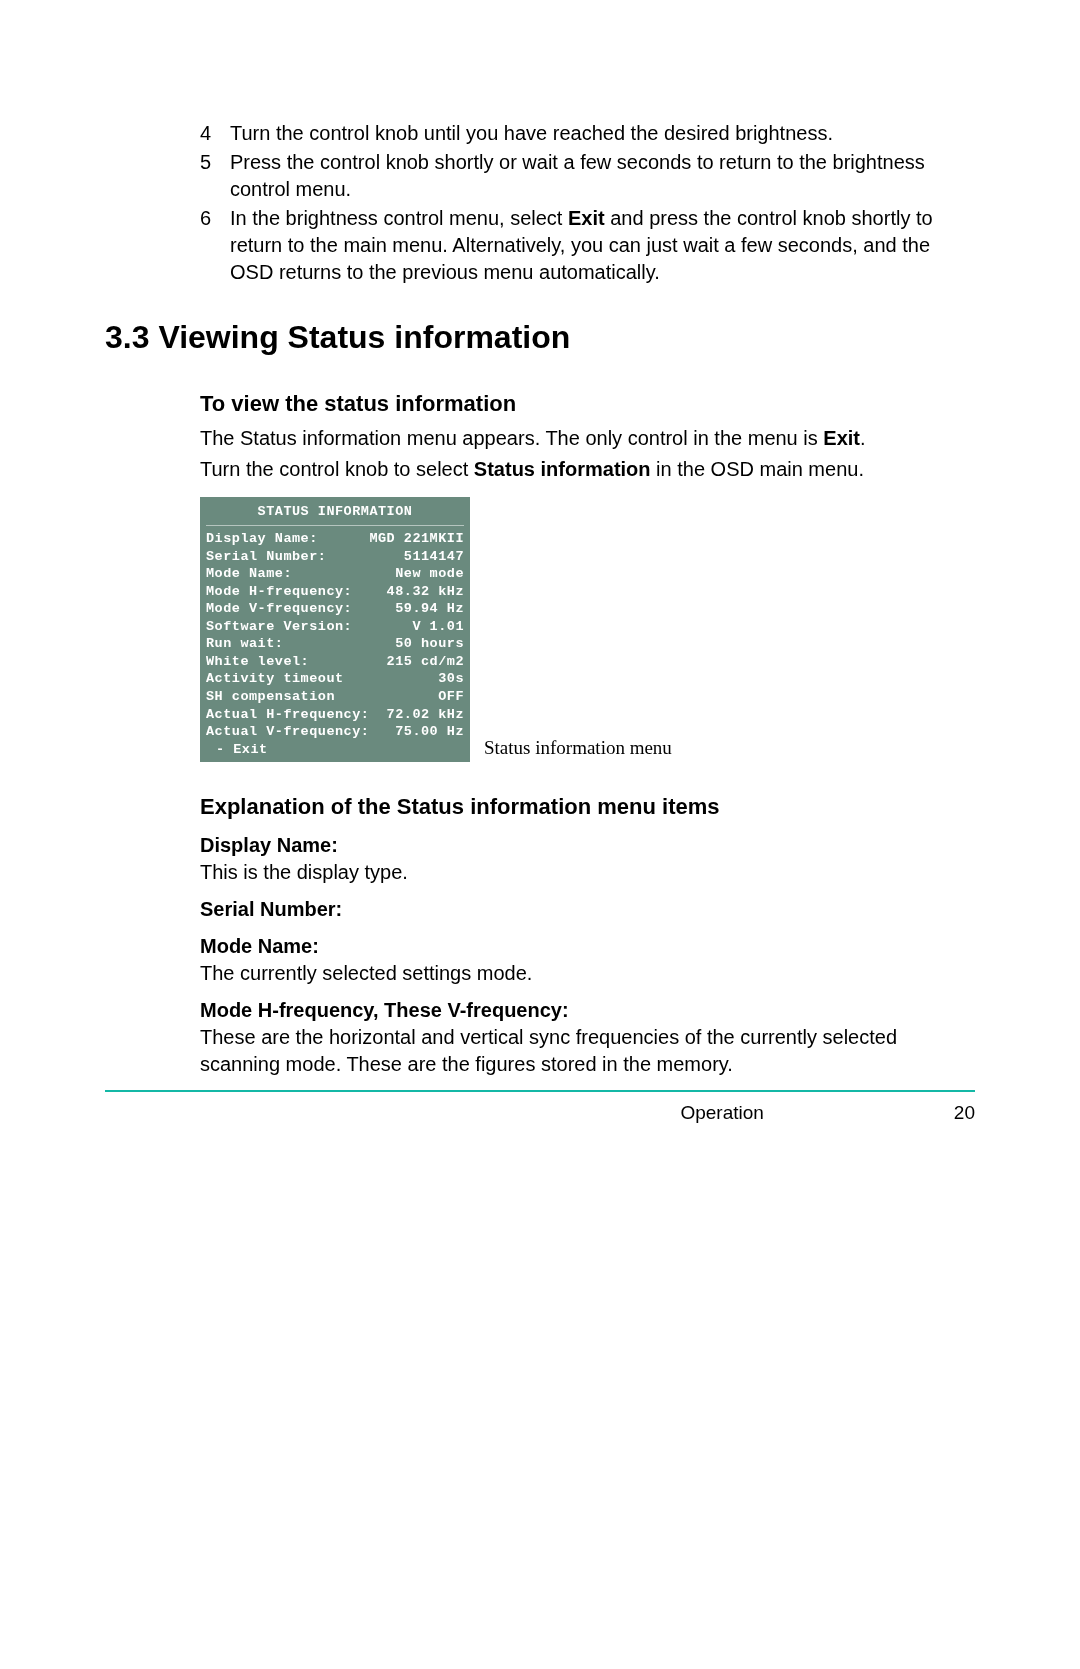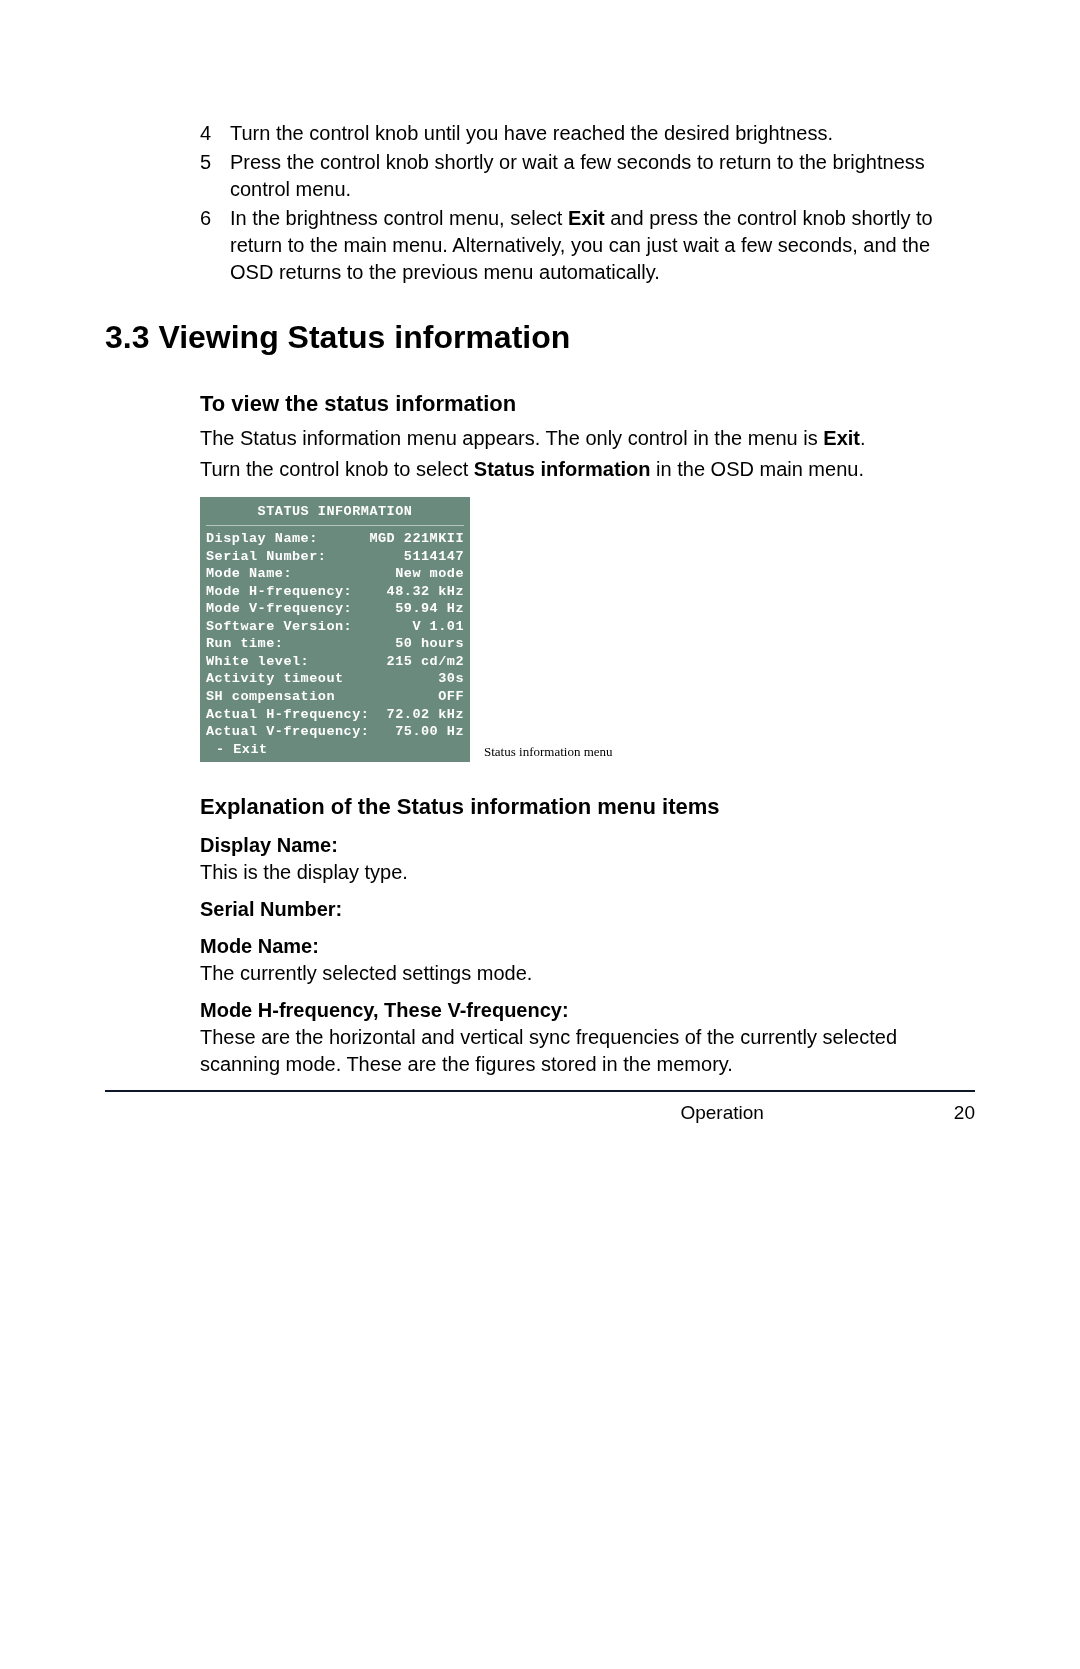--- a/index.html
+++ b/index.html
@@ -82,26 +82,26 @@
     justify-content: space-between;
     padding: 0 6px;
     line-height: 1.3;
   }
   .menu-box .exit {
     padding: 0 16px;
     line-height: 1.3;
   }
   .caption {
     font-family: "Times New Roman", serif;
-    font-size: 13px;
+    font-size: 19px;
     padding-left: 14px;
     padding-bottom: 2px;
   }
   .footer-rule {
-    border-top: 2px solid #0f172a;
+    border-top: 2px solid #14b8a6;
     margin-top: 12px;
     padding-top: 8px;
     display: flex;
     justify-content: flex-end;
     font-size: 19px;
   }
   .footer-rule .fcenter {
     margin-right: 190px;
   }
 </style>
@@ -163,21 +163,21 @@
           </div>
         <div class="row">
             <span>Mode V-frequency:</span>
             <span>59.94 Hz</span>
           </div>
         <div class="row">
             <span>Software Version:</span>
             <span>V 1.01</span>
           </div>
         <div class="row">
-            <span>Run time:</span>
+            <span>Run wait:</span>
             <span>50 hours</span>
           </div>
         <div class="row">
             <span>White level:</span>
             <span>215 cd/m2</span>
           </div>
         <div class="row">
             <span>Activity timeout</span>
             <span>30s</span>
           </div>

